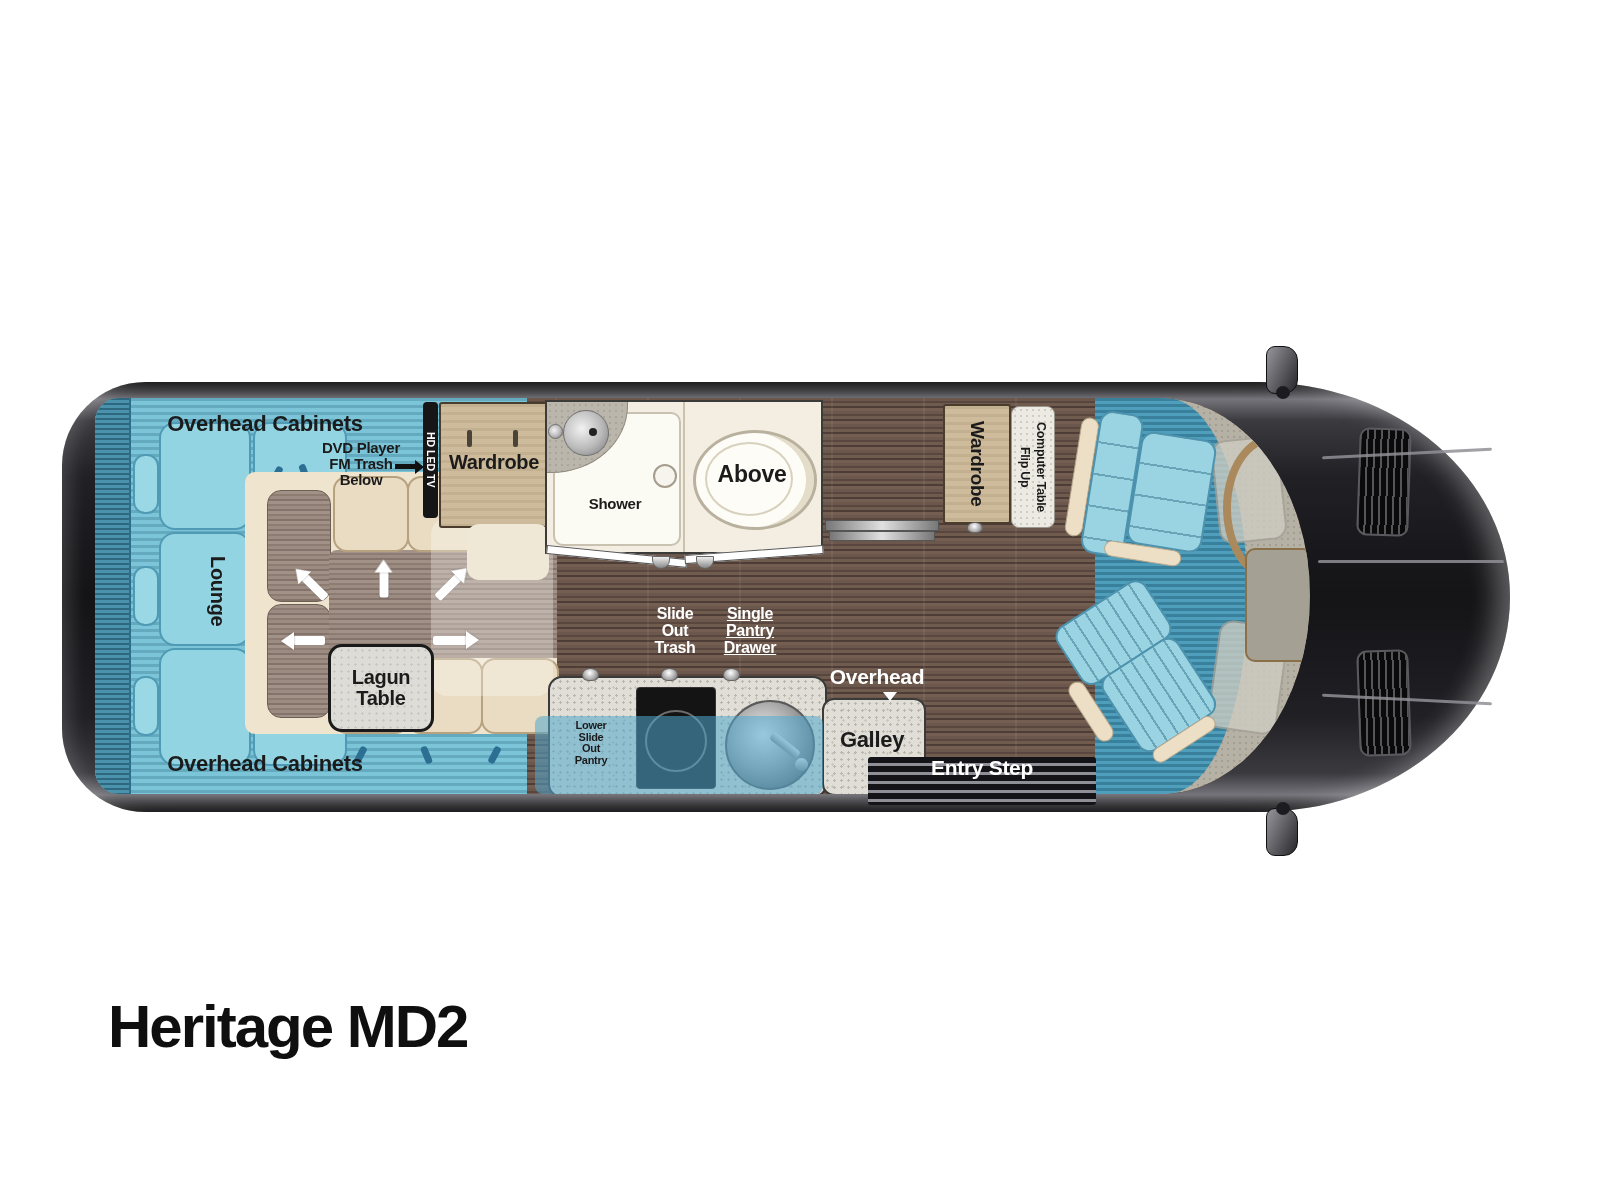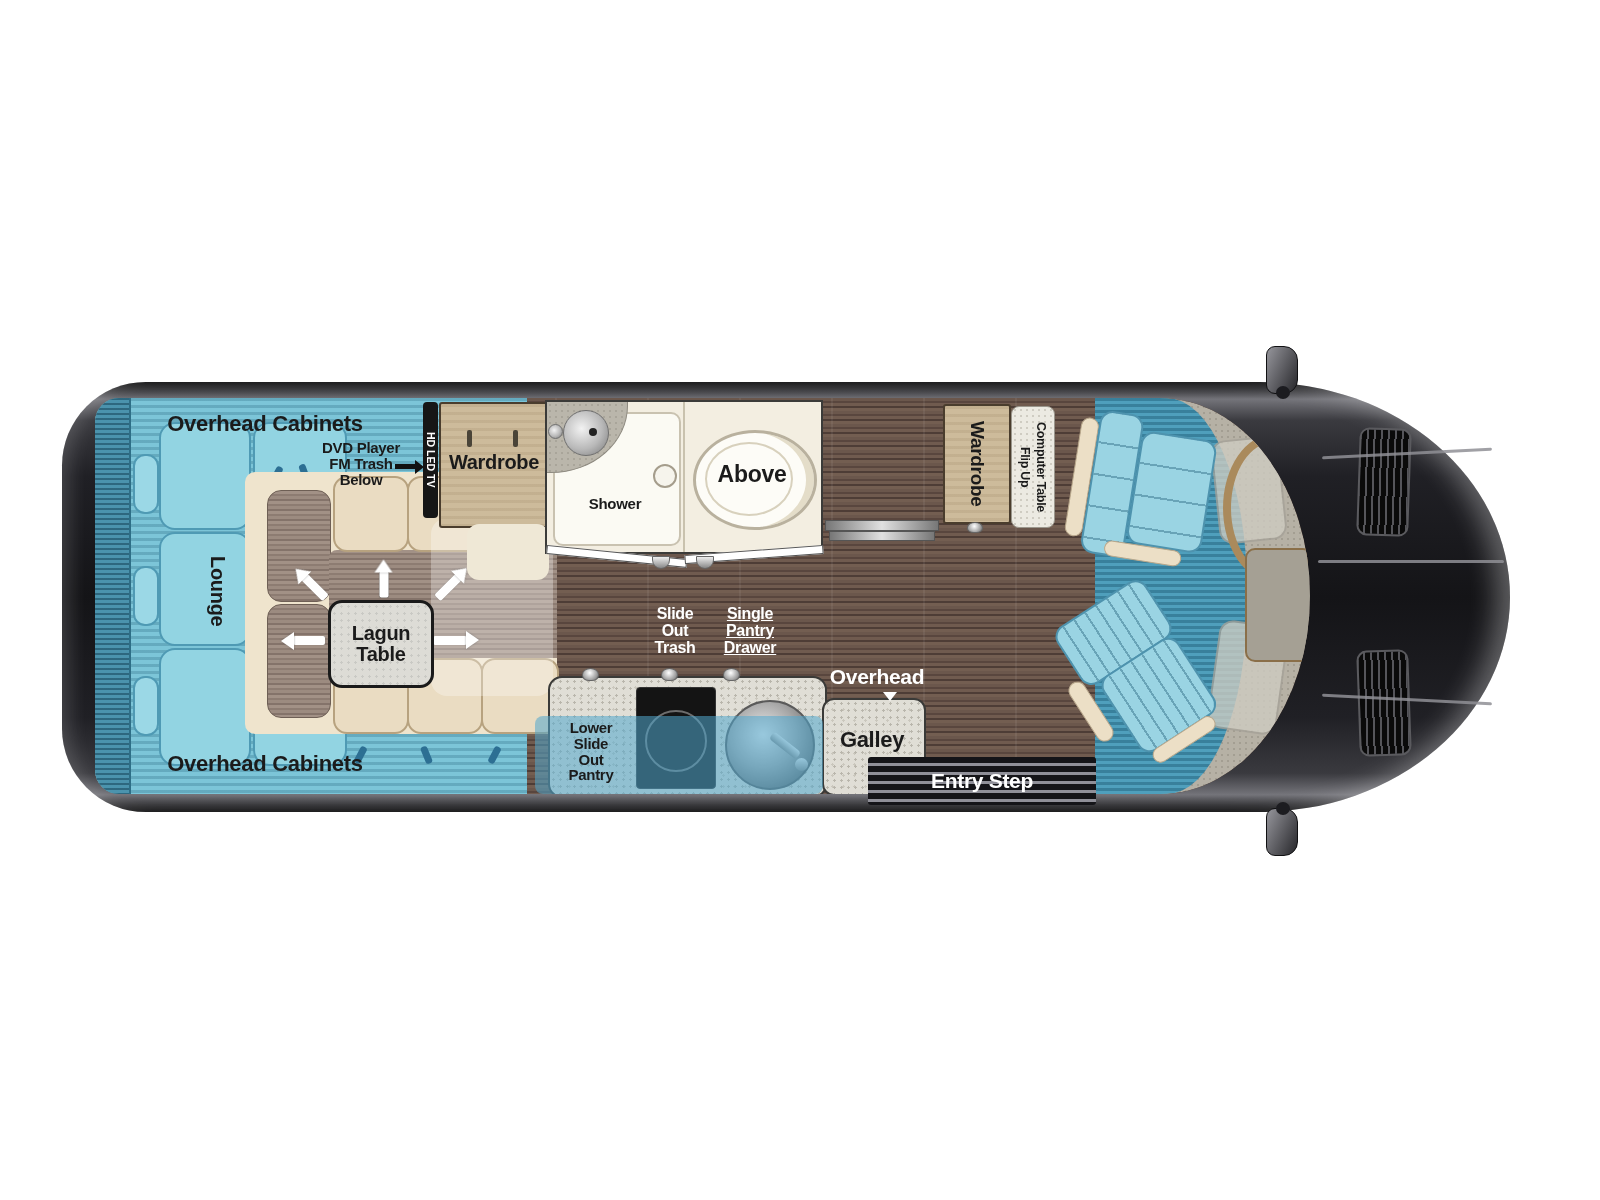--- a/index.html
+++ b/index.html
@@ -35,21 +35,21 @@
   .belt{width:7px;height:18px;background:#2d6f93;border-radius:3px;}
 
   
   .dinette-base{background:#efe4cd;border-radius:10px;}
   .aisle{background:repeating-linear-gradient(180deg,#a29186 0 3px,#8d7c72 3px 5px,#9c8b80 5px 8px,#84736a 8px 10px);}
   .aisle-v{border:1px solid #6e5f55;border-radius:14px;}
   .cushion-t{background:#eadcc2;border:2px solid #b7a27f;border-radius:14px;}
   .table-overlay{background:rgba(255,255,255,.30);border-radius:16px;}
   .lagun-box{background:
       radial-gradient(#c9c9c4 1px, transparent 1.2px) 0 0/7px 7px,#dddcd6;
-      border:3px solid #1a1a1a;border-radius:14px;display:flex;align-items:center;justify-content:center;}
+      border:3px solid #1a1a1a;border-radius:14px;display:flex;align-items:center;justify-content:center;margin-top:44px;}
 
   
   .larrow{height:9px;background:#fff;border-radius:2px;box-shadow:0 0 1px rgba(90,90,90,.6);}
   .larrow:after{content:"";position:absolute;right:-12px;top:-5px;width:0;height:0;
     border-top:9.5px solid transparent;border-bottom:9.5px solid transparent;border-left:13px solid #fff;
     filter:drop-shadow(0 0 1px rgba(90,90,90,.5));}
   .darrow{height:5px;background:#111;}
   .darrow:after{content:"";position:absolute;right:-9px;top:-4.5px;width:0;height:0;
     border-top:7px solid transparent;border-bottom:7px solid transparent;border-left:9px solid #111;}
   .wdown{width:0;height:0;border-left:7px solid transparent;border-right:7px solid transparent;border-top:9px solid #fff;}
@@ -84,21 +84,21 @@
       radial-gradient(#cac7bd 1px, transparent 1.2px) 3px 4px/11px 11px,#e0ded6;
       border:2px solid #3a3a38;border-radius:14px;}
   .cooktop{background:#141414;border-radius:4px;border:1px solid #333;}
   .burner{border:2px solid rgba(255,255,255,.38);border-radius:50%;}
   .gsink{background:radial-gradient(circle at 42% 38%, #f0f0f0, #a8a8a8 45%, #5e5e5e 85%);
     border:2px solid #5a5a5a;border-radius:50%;}
   .lever{background:linear-gradient(180deg,#eee,#888);border-radius:4px;}
   .knob{background:radial-gradient(circle at 45% 35%, #fff, #999 70%, #555);border-radius:50% 50% 42% 42%;border:1px solid #666;}
   .slideout{background:rgba(80,168,205,.55);border-radius:8px;}
   .entry-step{background:repeating-linear-gradient(180deg,#141418 0 6px,#8f8f98 6px 9px);
-    border-radius:3px;display:flex;align-items:center;justify-content:center;}
+    border-radius:3px;display:flex;align-items:flex-start;justify-content:center;}
 
   
   .carpet{background:
       repeating-linear-gradient(180deg, rgba(15,70,95,.35) 0 3px, rgba(255,255,255,0) 3px 6px),
       #4f9fbc;border-radius:0 80px 80px 0 / 0 190px 190px 0;}
   .dash{background:radial-gradient(#a39e92 1px, transparent 1.2px) 0 0/6px 6px,#b6b1a5;
     border-radius:0 150px 150px 0 / 0 198px 198px 0;}
   .ghost-seat{background:#cfccc2;border:2px solid #a5a198;border-radius:14px;opacity:.78;}
   .wheel{border:8px solid #aa8a5c;border-radius:50%;}
   .console{background:#a5a094;border:2px solid #8a6f49;border-radius:10px;}
@@ -264,34 +264,35 @@
     <div class="abs counter" style="left:727px;top:300px;width:100px;height:94px;border-radius:12px;"></div>
     <div class="abs knob" style="left:487px;top:270px;width:15px;height:11px;"></div>
     <div class="abs knob" style="left:566px;top:270px;width:15px;height:11px;"></div>
     <div class="abs knob" style="left:628px;top:270px;width:15px;height:11px;"></div>
     <div class="abs cooktop" style="left:541px;top:289px;width:78px;height:100px;"></div>
     <div class="abs burner" style="left:550px;top:312px;width:58px;height:58px;"></div>
     <div class="abs gsink" style="left:630px;top:302px;width:86px;height:86px;"></div>
     <div class="abs lever" style="left:673px;top:343px;width:34px;height:9px;transform:rotate(38deg);"></div>
     <div class="abs lever" style="left:700px;top:360px;width:13px;height:13px;border-radius:50%;"></div>
     <div class="abs slideout" style="left:440px;top:318px;width:288px;height:78px;"></div>
-    <div class="abs lbl" style="left:455px;top:322px;width:82px;font-size:15px;">Lower
+    <div class="abs lbl" style="left:455px;top:322px;width:82px;font-size:11px;">Lower
 Slide
 Out
 Pantry</div>
     <div class="abs lbl" style="left:727px;top:330px;width:100px;font-size:22px;">Galley</div>
 
     <div class="abs wlbl" style="left:540px;top:208px;width:80px;font-size:16px;">Slide
 Out
 Trash</div>
     <div class="abs wlbl" style="left:612px;top:208px;width:86px;font-size:16px;text-decoration:underline;">Single
 Pantry
 Drawer</div>
     <div class="abs wlbl" style="left:722px;top:268px;width:120px;font-size:21px;">Overhead</div>
     <div class="abs wdown" style="left:788px;top:294px;"></div>
   </div>
 
   <div class="abs entry-step" style="left:868px;top:757px;width:228px;height:48px;">
     <div class="wlbl" style="font-size:21px;">Entry Step</div>
   </div>
 
+  <div class="abs title" style="left:108px;top:992px;">Heritage MD2</div>
 
 </div>
 
 </body></html>

